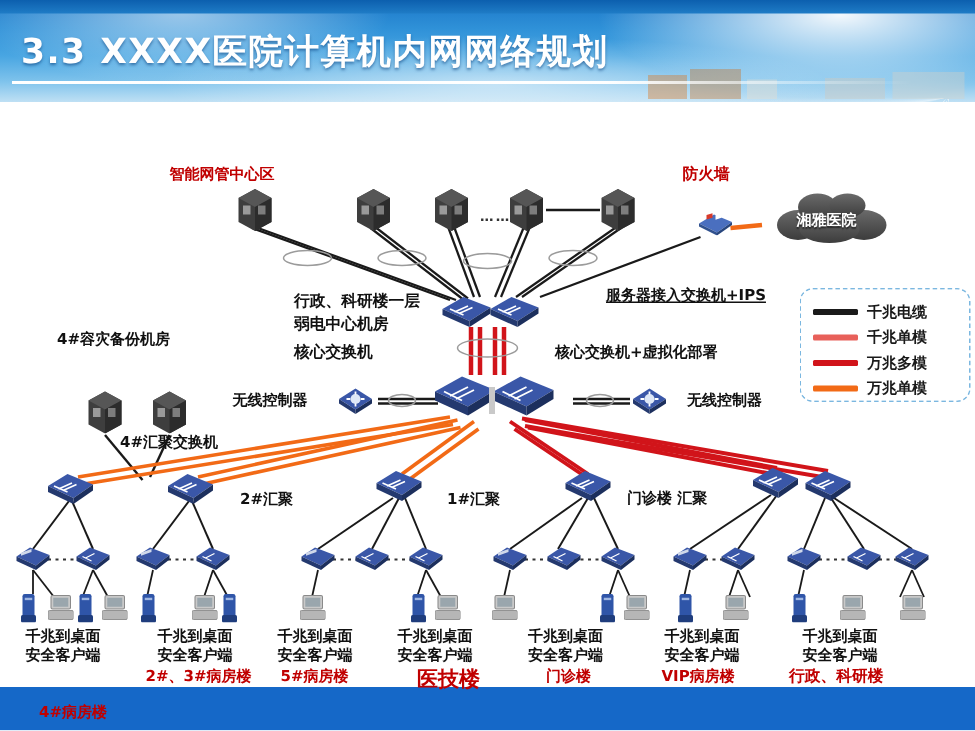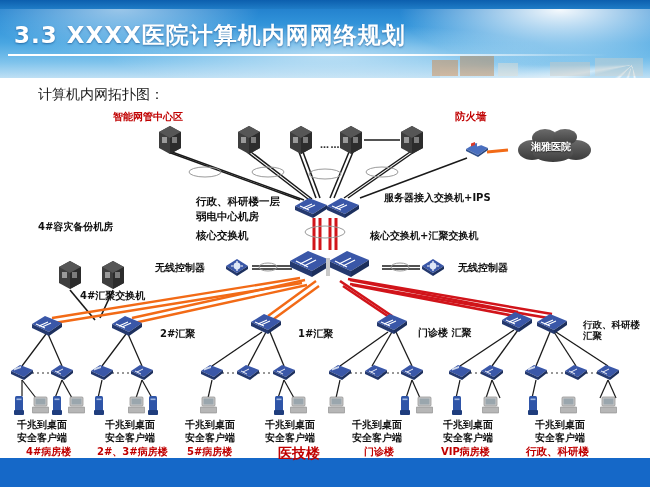--- a/index.html
+++ b/index.html
@@ -4,21 +4,21 @@
 <style>
   html,body{margin:0;padding:0;}
   body{
     width:650px;height:487px;overflow:hidden;
     font-family:"DejaVu Sans","Liberation Sans",sans-serif;
     background:#ffffff;position:relative;
   }
   #slide{position:absolute;left:0;top:0;width:650px;height:487px;overflow:hidden;background:#fff;}
 
   
-  .hdr{position:absolute;left:0;top:0;width:650px;height:78px;overflow:hidden;
+  .hdr{position:absolute;left:0;top:0;width:650px;height:68px;overflow:hidden;
        background:
          radial-gradient(ellipse 260px 90px at 560px 10px, rgba(255,255,255,.95) 0%, rgba(255,255,255,0) 62%),
          radial-gradient(ellipse 200px 70px at 120px 8px, rgba(255,255,255,.55) 0%, rgba(255,255,255,0) 70%),
          radial-gradient(ellipse 320px 46px at 330px 56px, rgba(255,255,255,.5) 0%, rgba(255,255,255,0) 70%),
          linear-gradient(180deg,#1c78c8 0%, #2f91d8 28%, #49a6e2 55%, #7fc3ec 80%, #bfe0f4 100%);
   }
   .hdr-topline{position:absolute;left:0;top:0;width:650px;height:9px;
        background:linear-gradient(180deg,#0c5fae,#1f7cc6);}
   .hdr-rays{position:absolute;right:-30px;top:-40px;width:240px;height:150px;
        background:
@@ -87,21 +87,20 @@
       <rect x="68" y="13" width="20" height="13" fill="#e2ded2" opacity=".6"></rect>
       <rect x="120" y="12" width="40" height="14" fill="#cfc9bd" opacity=".55"></rect>
       <rect x="165" y="8" width="48" height="18" fill="#d8d2c6" opacity=".5"></rect>
     </svg>
     <div class="hdr-title">3.3 XXXX医院计算机内网网络规划</div>
     <div class="hdr-underline"></div>
   </div>
 
   <div class="footbar"></div>
 
-  <div class="t-topo">计算机内网拓扑图：</div>
 
   <svg id="links" viewBox="0 0 650 487">
     <defs>
       <linearGradient id="cloudg" x1="0" y1="0" x2="0" y2="1">
         <stop offset="0%" stop-color="#6a6a6a"></stop>
           <stop offset="100%" stop-color="#3c3c3c"></stop>
       </linearGradient>
     </defs>
 
     <g stroke="#1a1a1a" stroke-width="1.5" fill="none">
@@ -238,38 +237,55 @@
       <line x1="470" y1="373" x2="484" y2="373"></line>
       <line x1="546" y1="373" x2="568" y2="373"></line>
       <line x1="586" y1="373" x2="600" y2="373"></line>
     </g>
   </svg>
 
   <div class="cloud-txt" style="left:531px;top:140px;">湘雅医院</div>
 
   <div class="lbl lbl-red" style="left:113px;top:111px;font-size:10px;">智能网管中心区</div>
   <div class="lbl lbl-red" style="left:455px;top:111px;font-size:10.5px;">防火墙</div>
-  <div class="lbl lbl-dark" style="left:384px;top:192px;font-size:10px;">服务器接入交换机+IPS</div>
-  <div class="lbl lbl-dark" style="left:370px;top:230px;font-size:10px;">核心交换机+汇聚交换机</div>
+  <div class="lbl lbl-dark" style="left:404px;top:192px;font-size:10px;text-decoration:underline;">服务器接入交换机+IPS</div>
+  <div class="lbl lbl-dark" style="left:370px;top:230px;font-size:10px;">核心交换机+虚拟化部署</div>
 
   <div class="lbl lbl-dark" style="left:196px;top:196px;font-size:10.5px;">行政、科研楼一层</div>
   <div class="lbl lbl-dark" style="left:196px;top:211px;font-size:10.5px;">弱电中心机房</div>
   <div class="lbl lbl-dark" style="left:196px;top:230px;font-size:10.5px;">核心交换机</div>
 
   <div class="lbl lbl-dark" style="left:38px;top:221px;font-size:10px;">4#容灾备份机房</div>
   <div class="lbl lbl-dark" style="left:80px;top:290px;font-size:10px;">4#汇聚交换机</div>
 
   <div class="lbl lbl-dark" style="left:155px;top:262px;font-size:10px;">无线控制器</div>
   <div class="lbl lbl-dark" style="left:458px;top:262px;font-size:10px;">无线控制器</div>
 
   <div class="lbl lbl-dark" style="left:160px;top:328px;font-size:10px;">2#汇聚</div>
   <div class="lbl lbl-dark" style="left:298px;top:328px;font-size:10px;">1#汇聚</div>
   <div class="lbl lbl-dark" style="left:418px;top:327px;font-size:10px;">门诊楼 汇聚</div>
-  <div class="lbl lbl-dark" style="left:583px;top:320px;font-size:9.5px;width:62px;white-space:normal;">行政、科研楼 汇聚</div>
-
+
+  <div class="legend">
+    <div class="lg-row" style="top:8px;">
+      <span class="lg-swatch" style="background:#1a1a1a;"></span>
+      <span class="lg-txt">千兆电缆</span>
+    </div>
+    <div class="lg-row" style="top:25px;">
+      <span class="lg-swatch" style="background:#e8605a;"></span>
+      <span class="lg-txt">千兆单模</span>
+    </div>
+    <div class="lg-row" style="top:42px;">
+      <span class="lg-swatch" style="background:#d1141a;"></span>
+      <span class="lg-txt">万兆多模</span>
+    </div>
+    <div class="lg-row" style="top:59px;">
+      <span class="lg-swatch" style="background:#f26a16;"></span>
+      <span class="lg-txt">万兆单模</span>
+    </div>
+  </div>
 
   <svg class="dev srv" style="left:157px;top:124px;" viewBox="0 0 26 30">
     <polygon points="2,8 13,2 24,8 24,24 13,30 2,24" fill="#3e3e3e"></polygon>
     <polygon points="2,8 13,2 24,8 13,14" fill="#565656"></polygon>
     <polygon points="13,14 24,8 24,24 13,30" fill="#2c2c2c"></polygon>
     <rect x="5" y="13" width="5" height="6" fill="#9a9a9a"></rect>
     <rect x="15" y="13" width="5" height="6" fill="#7d7d7d"></rect>
   </svg>
   <svg class="dev srv" style="left:236px;top:124px;" viewBox="0 0 26 30">
     <polygon points="2,8 13,2 24,8 24,24 13,30 2,24" fill="#3e3e3e"></polygon>
@@ -589,21 +605,21 @@
     <rect x="0" y="11" width="17" height="6" rx="1" fill="#b6b6b6" stroke="#8a8a8a" stroke-width=".6"></rect>
   </svg>
   <svg class="dev pc" style="left:600px;top:396px;" viewBox="0 0 17 19">
     <rect x="2" y="1" width="13" height="9" rx="1" fill="#c9c9c9" stroke="#8a8a8a" stroke-width=".7"></rect>
     <rect x="3.5" y="2.5" width="10" height="6" fill="#9aa6ad"></rect>
     <rect x="0" y="11" width="17" height="6" rx="1" fill="#b6b6b6" stroke="#8a8a8a" stroke-width=".6"></rect>
   </svg>
 
   <div class="lbl lbl-dark" style="left:17px;top:419px;font-size:10px;">千兆到桌面</div>
   <div class="lbl lbl-dark" style="left:17px;top:432px;font-size:10px;">安全客户端</div>
-  <div class="lbl lbl-red" style="left:26px;top:446px;font-size:10px;">4#病房楼</div>
+  <div class="lbl lbl-red" style="left:26px;top:470px;font-size:10px;">4#病房楼</div>
 
   <div class="lbl lbl-dark" style="left:105px;top:419px;font-size:10px;">千兆到桌面</div>
   <div class="lbl lbl-dark" style="left:105px;top:432px;font-size:10px;">安全客户端</div>
   <div class="lbl lbl-red" style="left:97px;top:446px;font-size:10px;">2#、3#病房楼</div>
 
   <div class="lbl lbl-dark" style="left:185px;top:419px;font-size:10px;">千兆到桌面</div>
   <div class="lbl lbl-dark" style="left:185px;top:432px;font-size:10px;">安全客户端</div>
   <div class="lbl lbl-red" style="left:187px;top:446px;font-size:10px;">5#病房楼</div>
 
   <div class="lbl lbl-dark" style="left:265px;top:419px;font-size:10px;">千兆到桌面</div>

